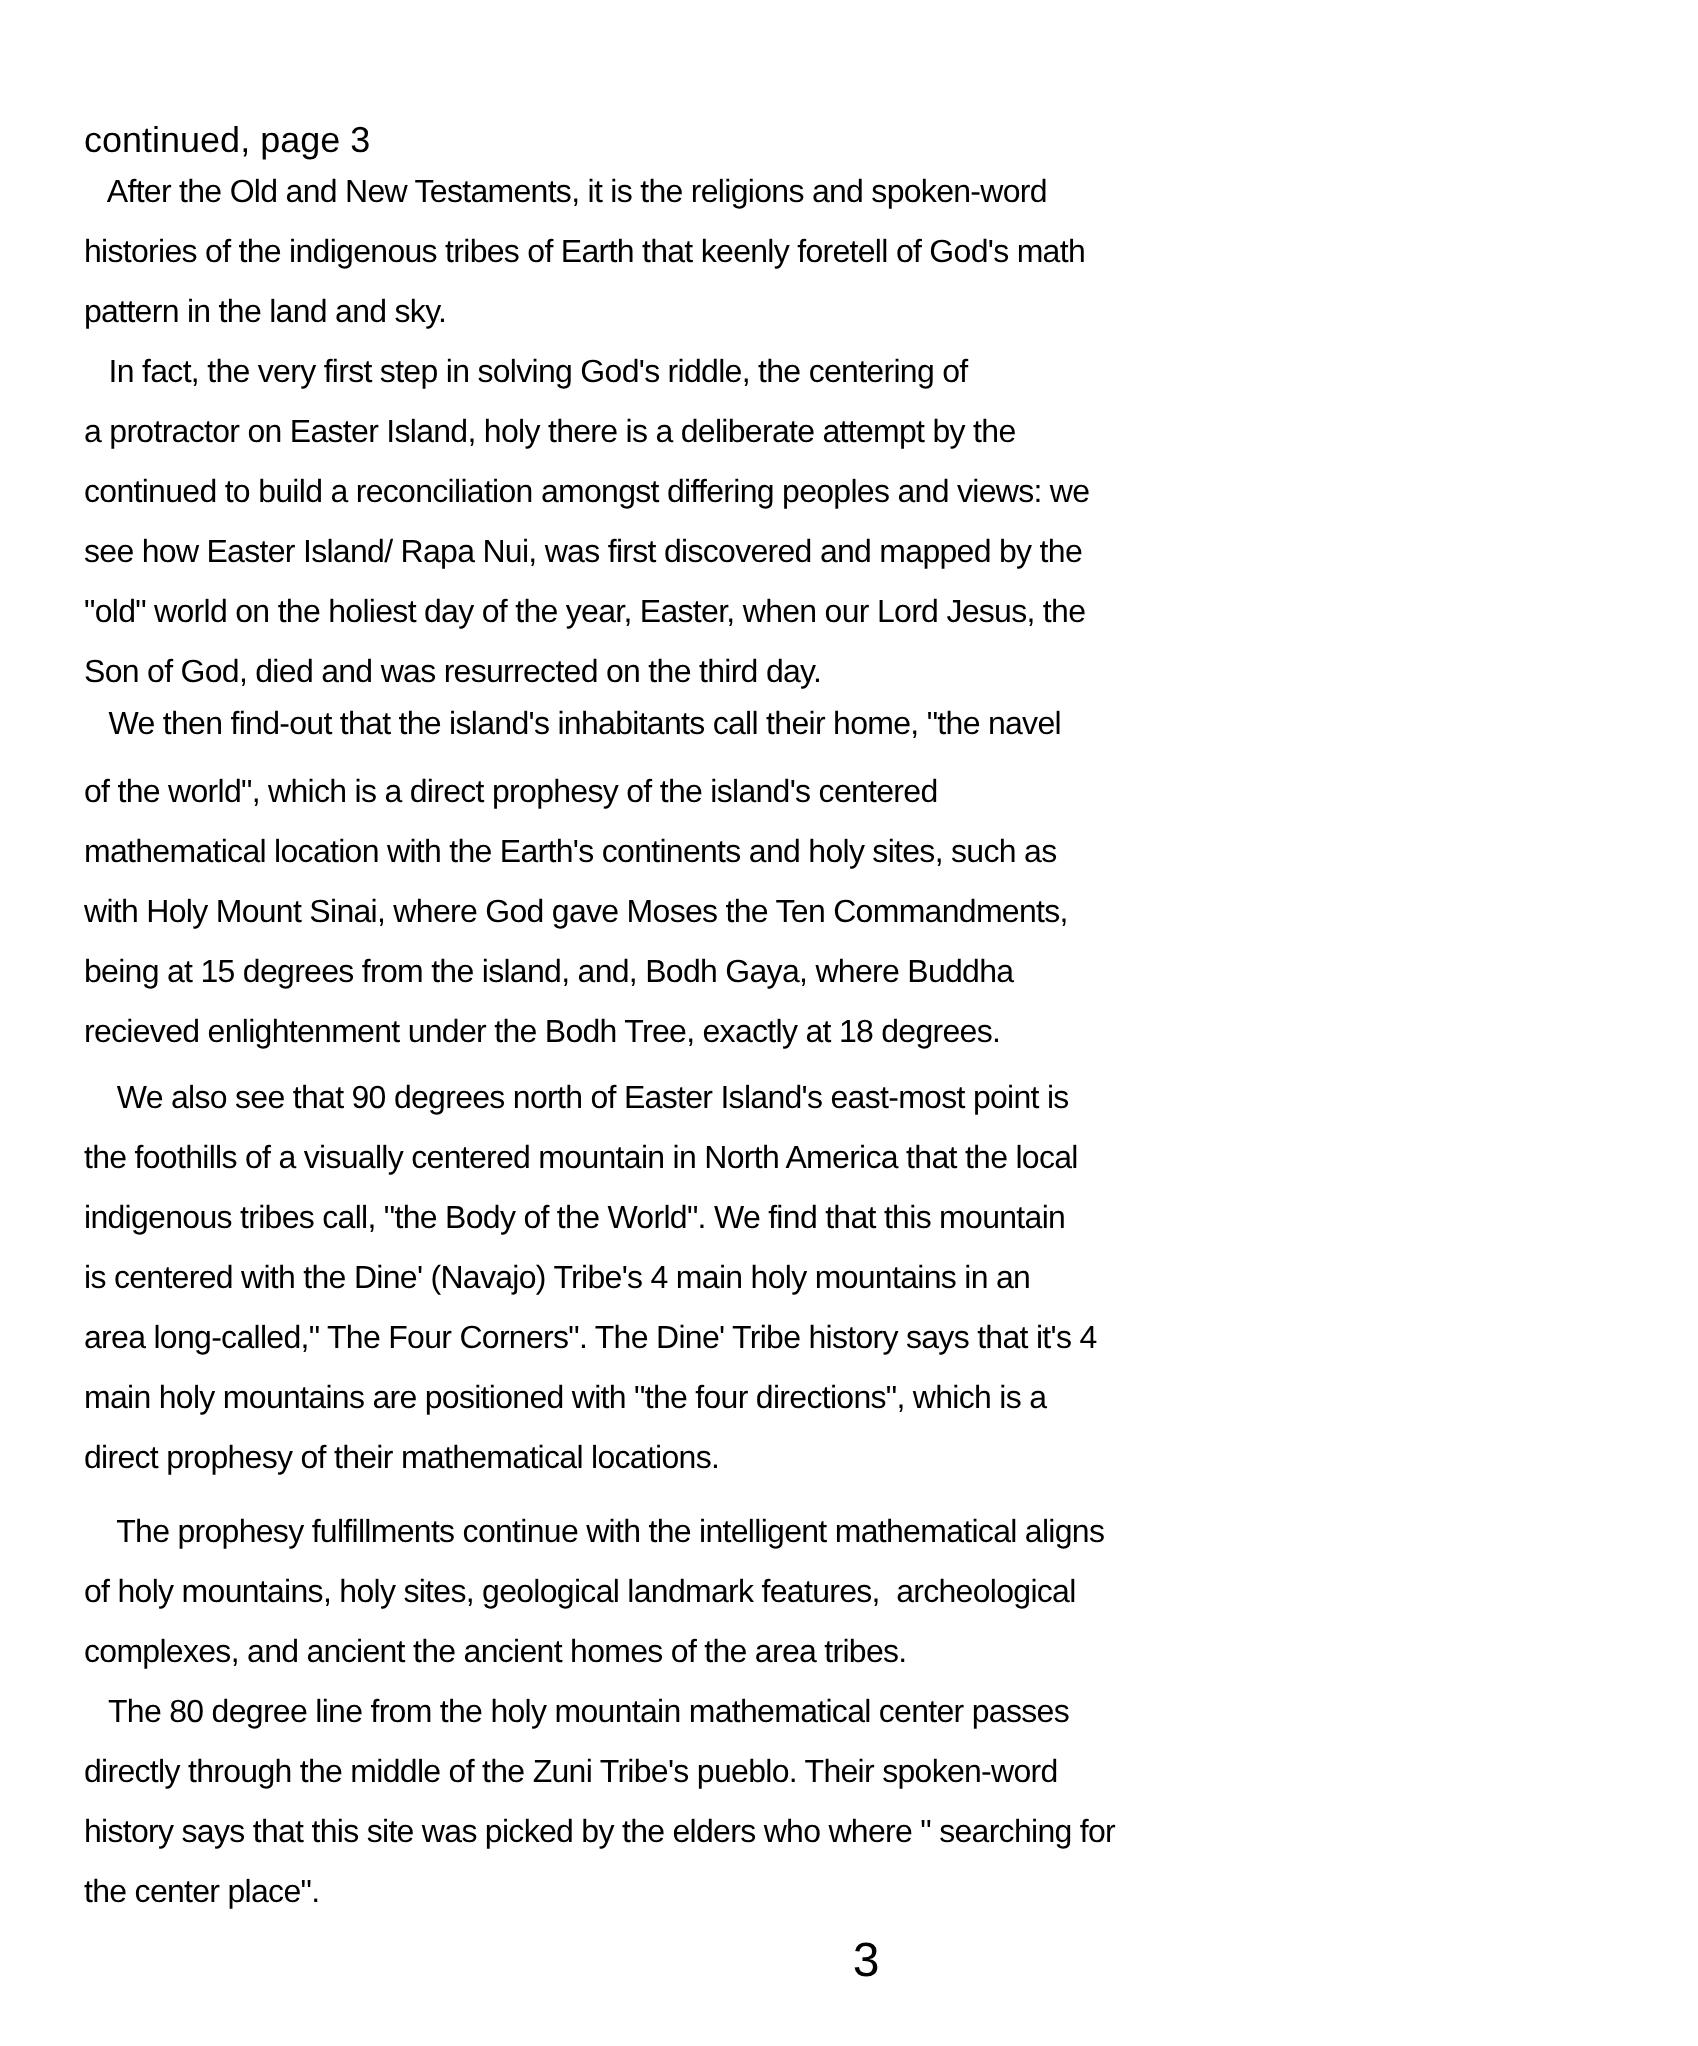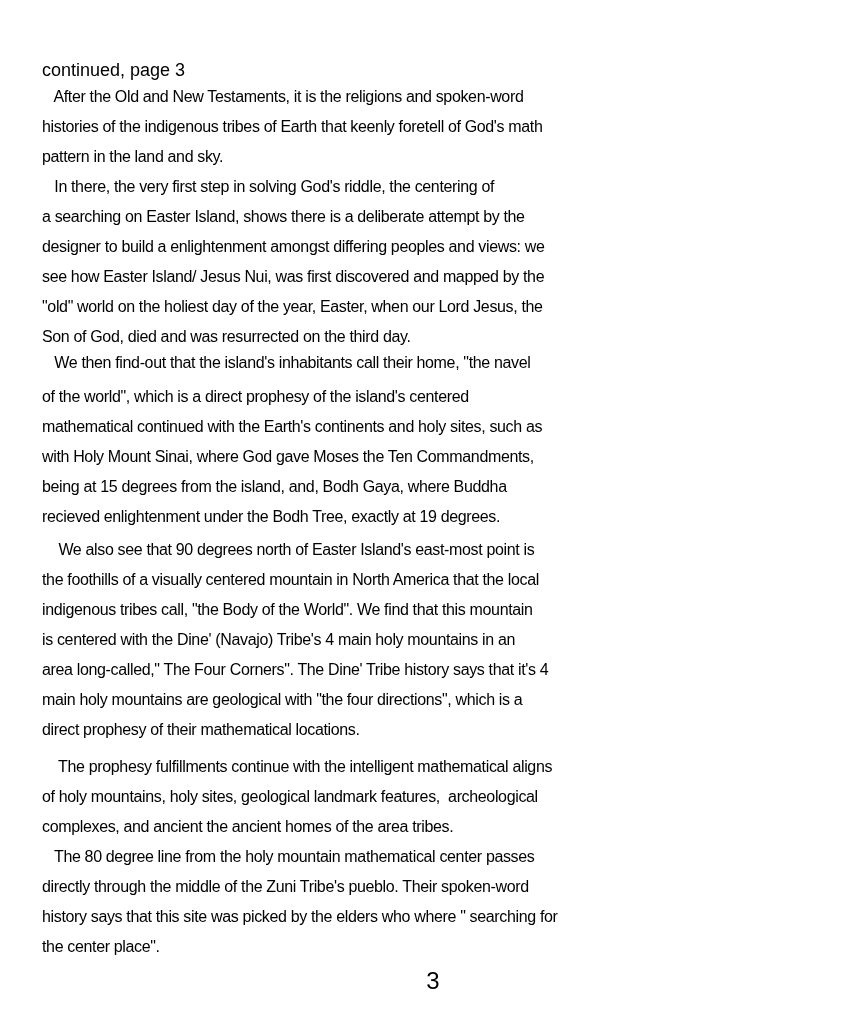--- a/index.html
+++ b/index.html
@@ -13,38 +13,38 @@
   </style>
 </head>
 <body>
 
 <div>
   <div class="header">continued, page 3</div>
   <div id="body-text">
       <div class="line" style="top: 82px;">   After the Old and New Testaments, it is the religions and spoken-word</div>
       <div class="line" style="top: 112px;">histories of the indigenous tribes of Earth that keenly foretell of God's math</div>
       <div class="line" style="top: 142px;">pattern in the land and sky.</div>
-      <div class="line" style="top: 172px;">   In there, the very first step in solving God's riddle, the centering of</div>
-      <div class="line" style="top: 202px;">a searching on Easter Island, shows there is a deliberate attempt by the</div>
-      <div class="line" style="top: 232px;">designer to build a enlightenment amongst differing peoples and views: we</div>
-      <div class="line" style="top: 262px;">see how Easter Island/ Jesus Nui, was first discovered and mapped by the</div>
+      <div class="line" style="top: 172px;">   In fact, the very first step in solving God's riddle, the centering of</div>
+      <div class="line" style="top: 202px;">a protractor on Easter Island, holy there is a deliberate attempt by the</div>
+      <div class="line" style="top: 232px;">continued to build a reconciliation amongst differing peoples and views: we</div>
+      <div class="line" style="top: 262px;">see how Easter Island/ Rapa Nui, was first discovered and mapped by the</div>
       <div class="line" style="top: 292px;">"old" world on the holiest day of the year, Easter, when our Lord Jesus, the</div>
       <div class="line" style="top: 322px;">Son of God, died and was resurrected on the third day.</div>
       <div class="line" style="top: 348px; text-align: center;">   We then find-out that the island's inhabitants call their home, "the navel</div>
       <div class="line" style="top: 382px;">of the world", which is a direct prophesy of the island's centered</div>
-      <div class="line" style="top: 412px;">mathematical continued with the Earth's continents and holy sites, such as</div>
+      <div class="line" style="top: 412px;">mathematical location with the Earth's continents and holy sites, such as</div>
       <div class="line" style="top: 442px;">with Holy Mount Sinai, where God gave Moses the Ten Commandments,</div>
       <div class="line" style="top: 472px;">being at 15 degrees from the island, and, Bodh Gaya, where Buddha</div>
-      <div class="line" style="top: 502px;">recieved enlightenment under the Bodh Tree, exactly at 19 degrees.</div>
+      <div class="line" style="top: 502px;">recieved enlightenment under the Bodh Tree, exactly at 18 degrees.</div>
       <div class="line" style="top: 535px;">    We also see that 90 degrees north of Easter Island's east-most point is</div>
       <div class="line" style="top: 565px;">the foothills of a visually centered mountain in North America that the local</div>
       <div class="line" style="top: 595px;">indigenous tribes call, "the Body of the World". We find that this mountain</div>
       <div class="line" style="top: 625px;">is centered with the Dine' (Navajo) Tribe's 4 main holy mountains in an</div>
       <div class="line" style="top: 655px;">area long-called," The Four Corners". The Dine' Tribe history says that it's 4</div>
-      <div class="line" style="top: 685px;">main holy mountains are geological with "the four directions", which is a</div>
+      <div class="line" style="top: 685px;">main holy mountains are positioned with "the four directions", which is a</div>
       <div class="line" style="top: 715px;">direct prophesy of their mathematical locations.</div>
       <div class="line" style="top: 752px;">    The prophesy fulfillments continue with the intelligent mathematical aligns</div>
       <div class="line" style="top: 782px;">of holy mountains, holy sites, geological landmark features,  archeological</div>
       <div class="line" style="top: 812px;">complexes, and ancient the ancient homes of the area tribes.</div>
       <div class="line" style="top: 842px;">   The 80 degree line from the holy mountain mathematical center passes</div>
       <div class="line" style="top: 872px;">directly through the middle of the Zuni Tribe's pueblo. Their spoken-word</div>
       <div class="line" style="top: 902px;">history says that this site was picked by the elders who where " searching for</div>
       <div class="line" style="top: 932px;">the center place".</div>
     </div>
   <div class="page-num">3</div>

